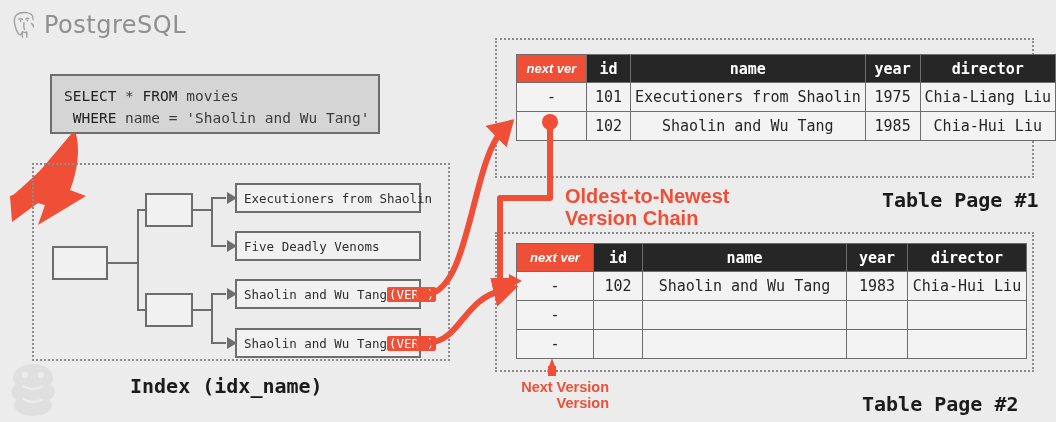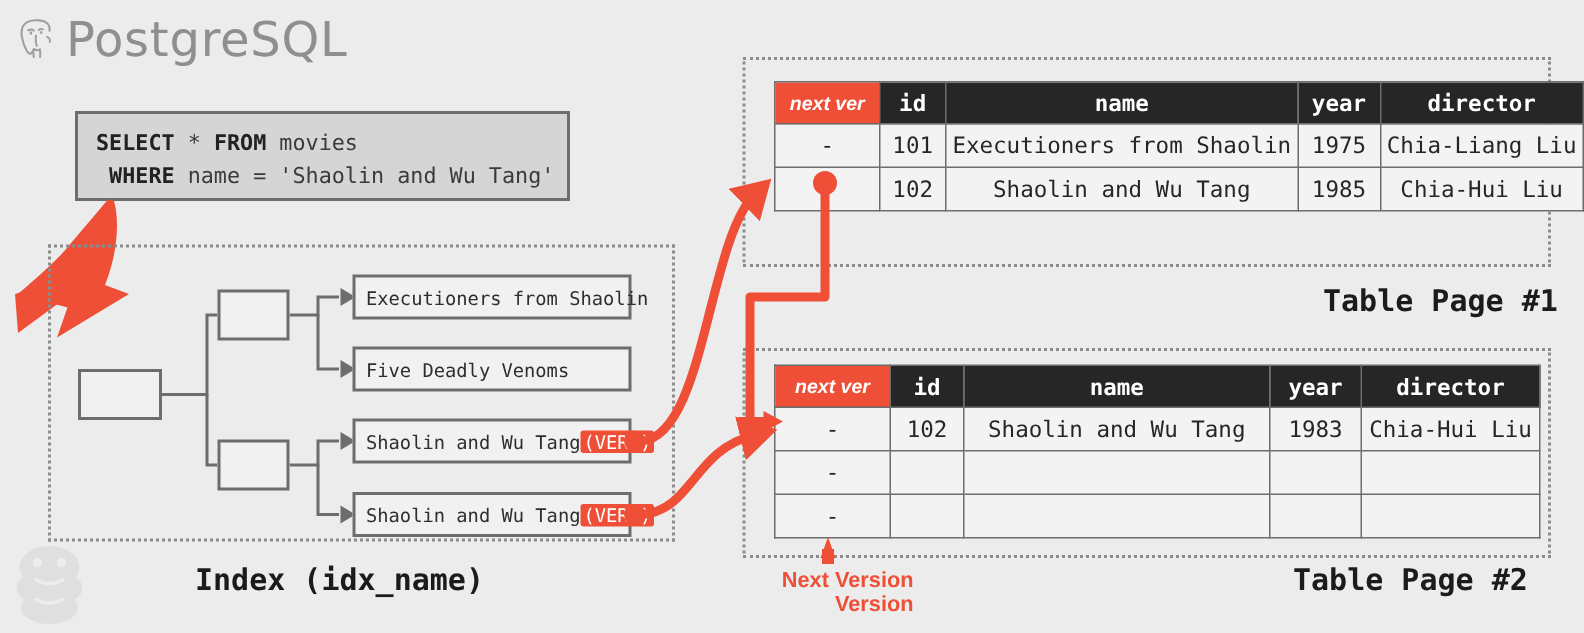--- a/index.html
+++ b/index.html
@@ -9,48 +9,48 @@
     font-family:"Liberation Sans",sans-serif;
     overflow:hidden;
     position:relative;
   }
   .stage{position:absolute;left:0;top:0;width:1056px;height:422px;}
 
   
   #logo{position:absolute;left:10px;top:10px;display:flex;align-items:center;gap:4px;}
   #logo .wordmark{
     font-family:"DejaVu Sans",sans-serif;
-    font-size:32px;color:#8f8f8f;letter-spacing:.5px;
+    font-size:24px;color:#8f8f8f;letter-spacing:.5px;
     font-weight:400;line-height:1;
   }
 
   
   #sqlbox{
     position:absolute;left:50px;top:74px;width:330px;height:60px;
     background:#d5d5d5;border:2px solid #6d6d6d;
     box-sizing:border-box;
     font-family:"DejaVu Sans Mono","Liberation Mono",monospace;
     font-size:14.5px;color:#3b3b3b;
     padding:9px 0 0 12px;line-height:1.55;white-space:pre;
   }
-  #sqlbox b{font-weight:bold;color:#222;}
+  #sqlbox b{font-weight:normal;color:#222;}
 
   
   .dotpanel{position:absolute;border:2px dotted #8c8c8c;box-sizing:border-box;}
   #idx-panel{left:32px;top:163px;width:418px;height:198px;}
   #tp1-panel{left:495px;top:38px;width:539px;height:140px;}
   #tp2-panel{left:495px;top:232px;width:539px;height:140px;}
 
   .panel-label{
     position:absolute;font-family:"DejaVu Sans Mono","Liberation Mono",monospace;
     font-weight:bold;font-size:20px;color:#1b1b1b;white-space:nowrap;
   }
   #idx-label{left:130px;top:374px;}
   #tp1-label{left:882px;top:188px;}
-  #tp2-label{left:862px;top:374px;}
+  #tp2-label{left:862px;top:392px;}
 
   
   .node{
     position:absolute;background:#f1f1f1;border:2px solid #6d6d6d;
     box-sizing:border-box;
   }
   .leaf{
     position:absolute;background:#f1f1f1;border:2px solid #6d6d6d;
     box-sizing:border-box;height:30px;width:186px;
     display:flex;align-items:center;padding:0 7px;
@@ -259,19 +259,23 @@
     <circle cx="550" cy="122" r="8" fill="#ee4f36"></circle>
     <path d="M550 126 V 198 H 500 V 281" stroke="#ee4f36" stroke-width="6" fill="none" stroke-linejoin="round"></path>
     <polygon points="492,278 508,278 500,290" fill="#ee4f36"></polygon>
     <path d="M500 281 H 512" stroke="#ee4f36" stroke-width="6" fill="none"></path>
     <polygon points="509,274 509,288 522,281" fill="#ee4f36"></polygon>
 
     <polygon points="547,372 557,372 552,358" fill="#ee4f36"></polygon>
     <rect x="548" y="366" width="8" height="10" fill="#ee4f36"></rect>
   </svg>
 
+  <div class="anno" id="chain-label">
+    <div>Oldest-to-Newest</div>
+    <div>Version Chain</div>
+  </div>
 
   <div class="anno" id="ptr-label">
     <div>Next Version</div>
     <div>Version</div>
   </div>
 
 </div>
 
 </body></html>

